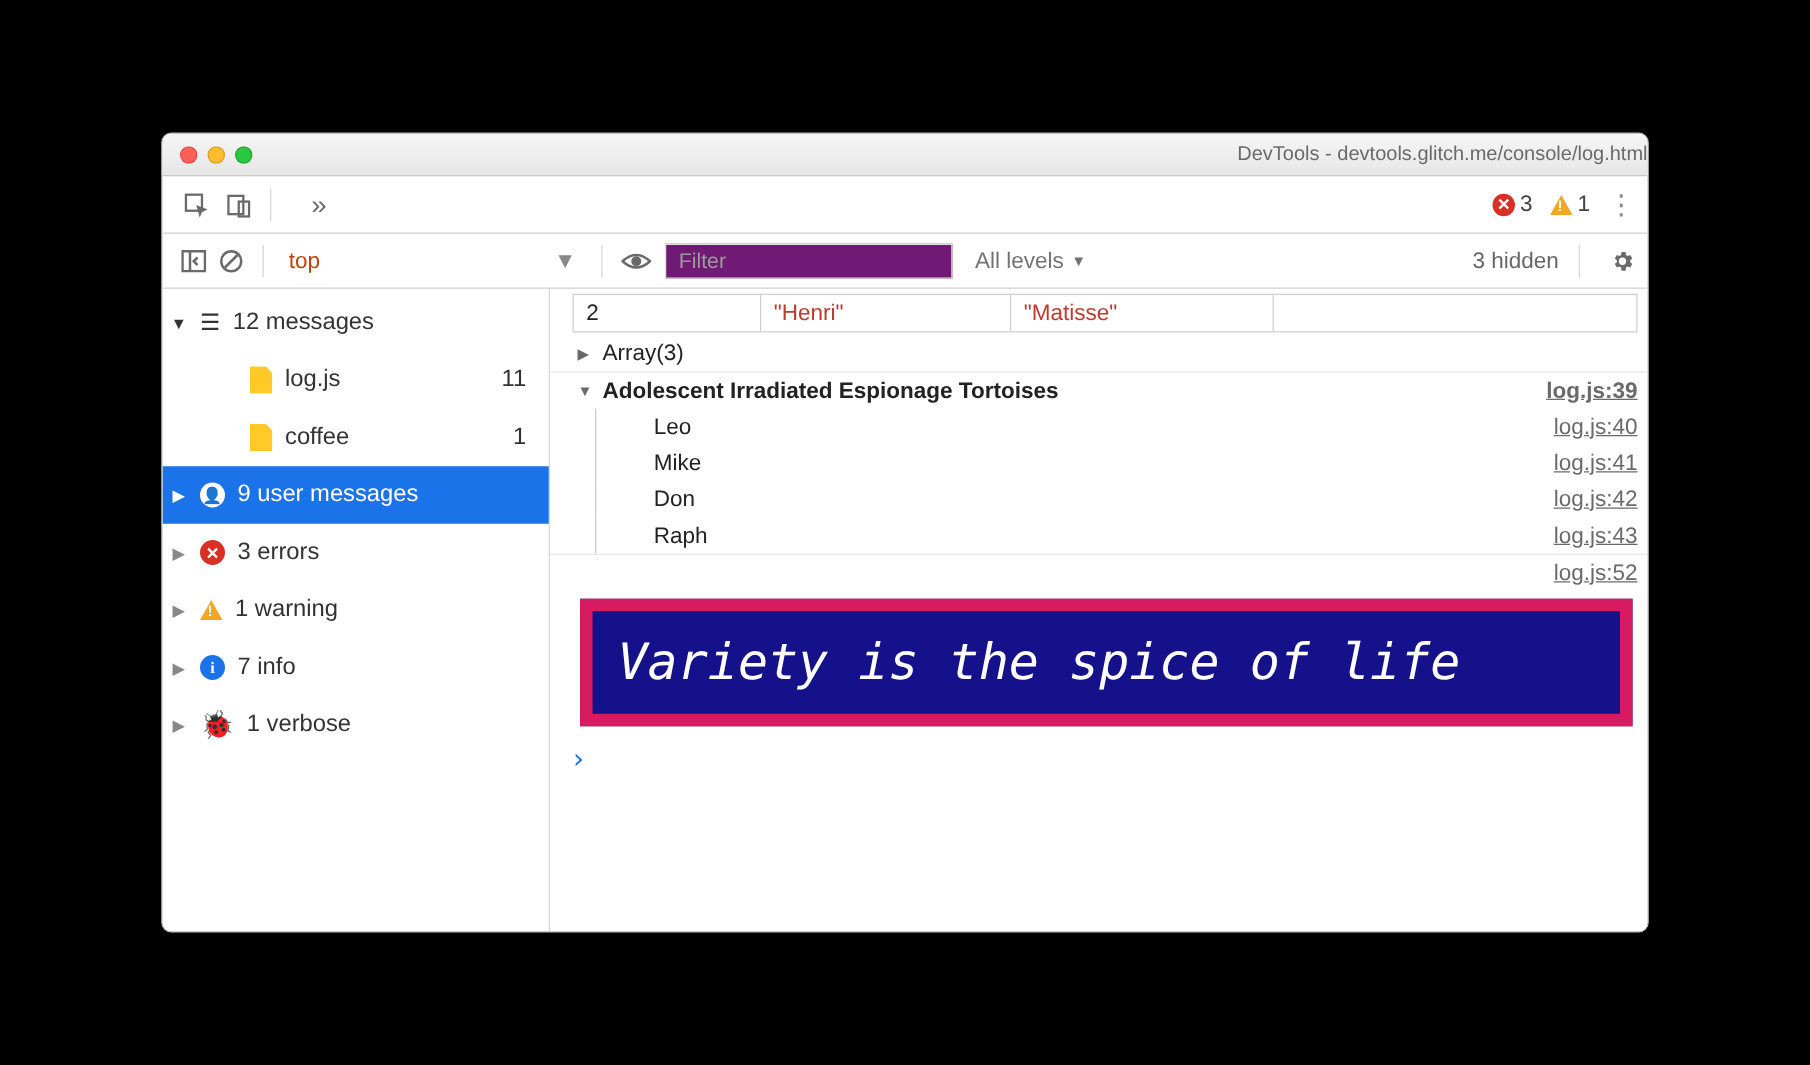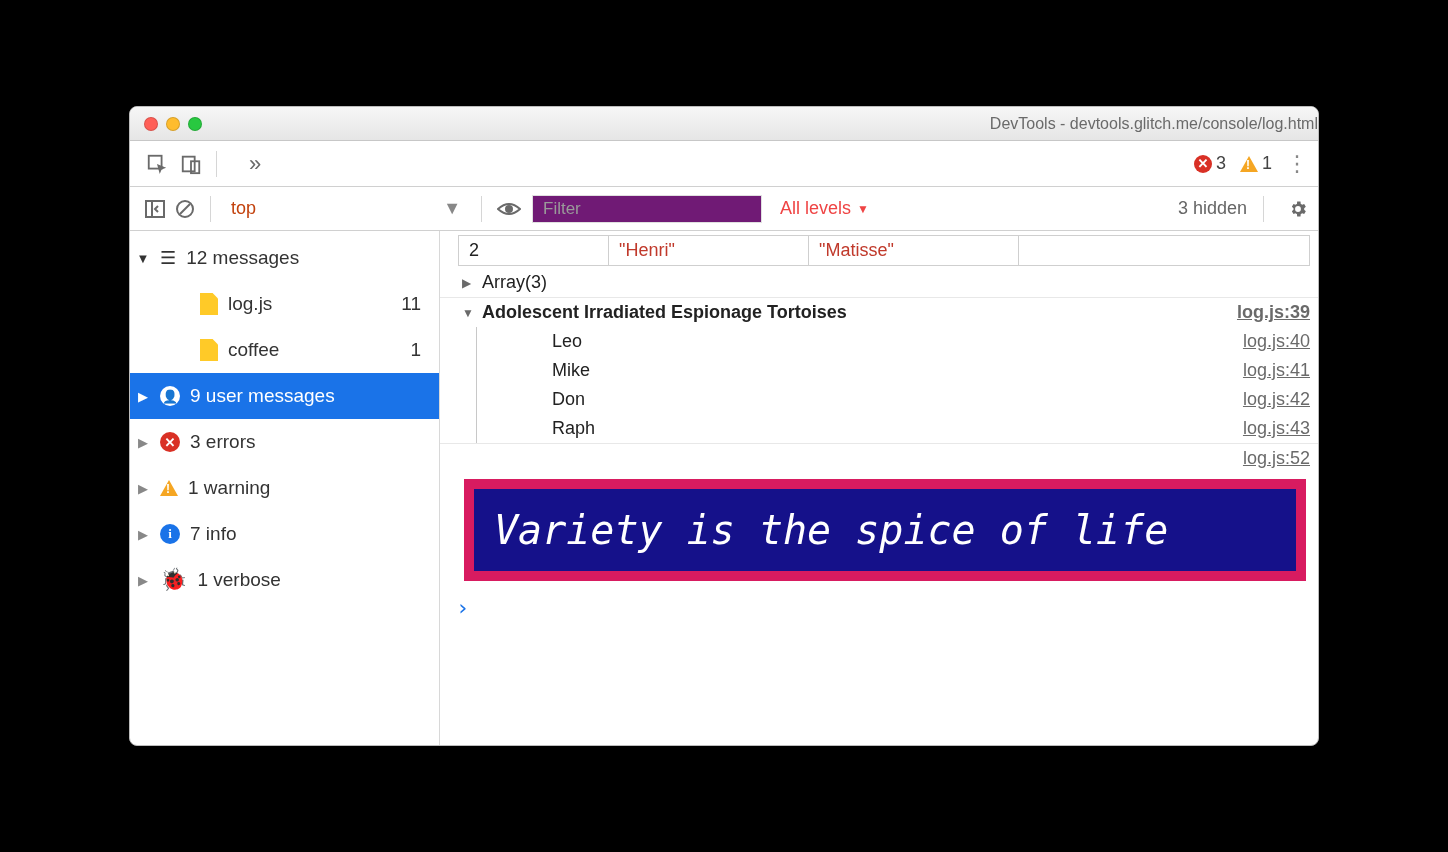--- a/index.html
+++ b/index.html
@@ -24,21 +24,21 @@
   .circ.err{background:#d93025}
   .tri{width:0;height:0;border-left:9px solid transparent;border-right:9px solid transparent;border-bottom:16px solid #f5a623;position:relative;display:inline-block;}
   .tri::after{content:"!";position:absolute;left:-3px;top:2px;font-size:12px;color:#fff;font-weight:700;}
   .kebab{font-size:22px;color:#888;}
   .toolbar{height:44px;border-bottom:1px solid #d0d0d0;display:flex;align-items:center;padding:0 10px;color:#5a5a5a;font-size:18px;}
   .toolbar .ibtn{width:30px;height:34px;display:flex;align-items:center;justify-content:center;}
   .ctx{display:flex;align-items:center;gap:6px;padding:0 10px;min-width:250px;justify-content:space-between;}
   .ctx .lab{color:#c2410c;}
   .eye{margin:0 8px 0 2px;}
   .filter{border:1px solid #e0e0e0;background:#701a75;height:28px;width:230px;padding:0 10px;color:#9a9a9a;display:flex;align-items:center;font-size:17px;}
-  .levels{margin-left:18px;color:#ef4444;display:flex;align-items:center;gap:6px;}
+  .levels{margin-left:18px;color:#737373;display:flex;align-items:center;gap:6px;}
   .hidden{margin-left:auto;color:#666;padding-right:6px;}
   .gear{margin-left:14px;color:#666;}
   .body{flex:1;display:flex;min-height:0;}
   .sidebar{width:310px;border-right:1px solid #d8d8d8;font-size:19px;color:#333;padding-top:4px;user-select:none;}
   .srow{display:flex;align-items:center;height:46px;padding:0 10px 0 6px;gap:10px;}
   .srow.sel{background:#1a73e8;color:#fff;}
   .srow .arrow{width:14px;display:inline-flex;justify-content:center;color:inherit;font-size:13px;}
   .srow .cnt{margin-left:auto;padding-right:8px;}
   .ficon{width:18px;height:22px;background:#ffca28;display:inline-block;clip-path:polygon(0 0,70% 0,100% 25%,100% 100%,0 100%);}
   .uicon{width:20px;height:20px;border-radius:50%;background:#fff;color:#1a73e8;display:inline-flex;align-items:center;justify-content:center;font-size:13px;font-weight:700;}
@@ -49,21 +49,21 @@
   .content{flex:1;overflow:auto;font-family:Menlo,Consolas,monospace;font-size:18px;color:#222;}
   .tbl{display:flex;border:1px solid #cfcfcf;margin:4px 8px 2px 18px;}
   .tbl div{padding:4px 10px;border-right:1px solid #cfcfcf;}
   .tbl div:last-child{border-right:none;}
   .tc0{width:150px}.tc1{width:200px}.tc2{width:210px}.tc3{flex:1}
   .redq{color:#c0392b;}
   .gline{display:flex;padding:4px 8px 4px 22px;align-items:center;font-family:Menlo,Consolas,monospace;}
   .gline .link{margin-left:auto;text-decoration:underline;color:#6a6a6a;}
   .tw{display:inline-block;width:14px;font-size:12px;margin-right:6px;color:#6a6a6a;}
   .group-head{font-weight:700;}
-  .group-child{padding-left:75px;border-left:1px solid #c8c8c8;margin-left:36px;}
+  .group-child{padding-left:46px;border-left:1px solid #c8c8c8;margin-left:36px;}
   .group-child .lbl{padding-left:0;}
   .styled-box{margin:6px 12px 6px 24px;background:#15118a;border:10px solid #d81b60;color:#fff;padding:18px 20px;font-style:italic;font-size:40px;font-family:Menlo,Consolas,monospace;}
   .prompt{color:#1a73e8;font-size:22px;padding:8px 16px;font-family:Menlo,Consolas,monospace;}
   svg{display:block;}
   .vsep{width:1px;height:26px;background:#d6d6d6;margin:0 10px;}
 </style>
 </head>
 <body>
 
 <div class="window">

